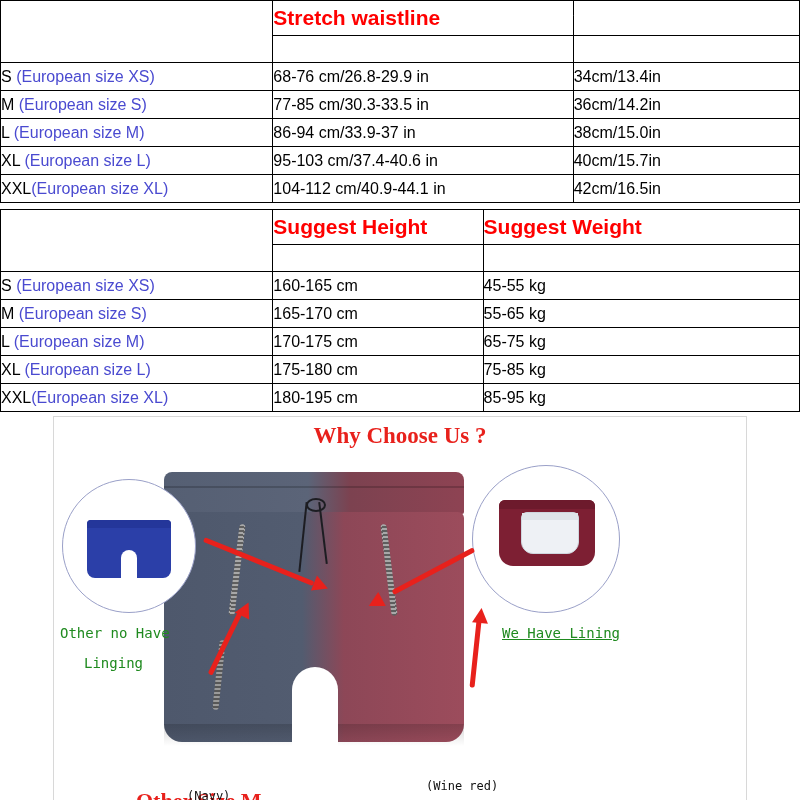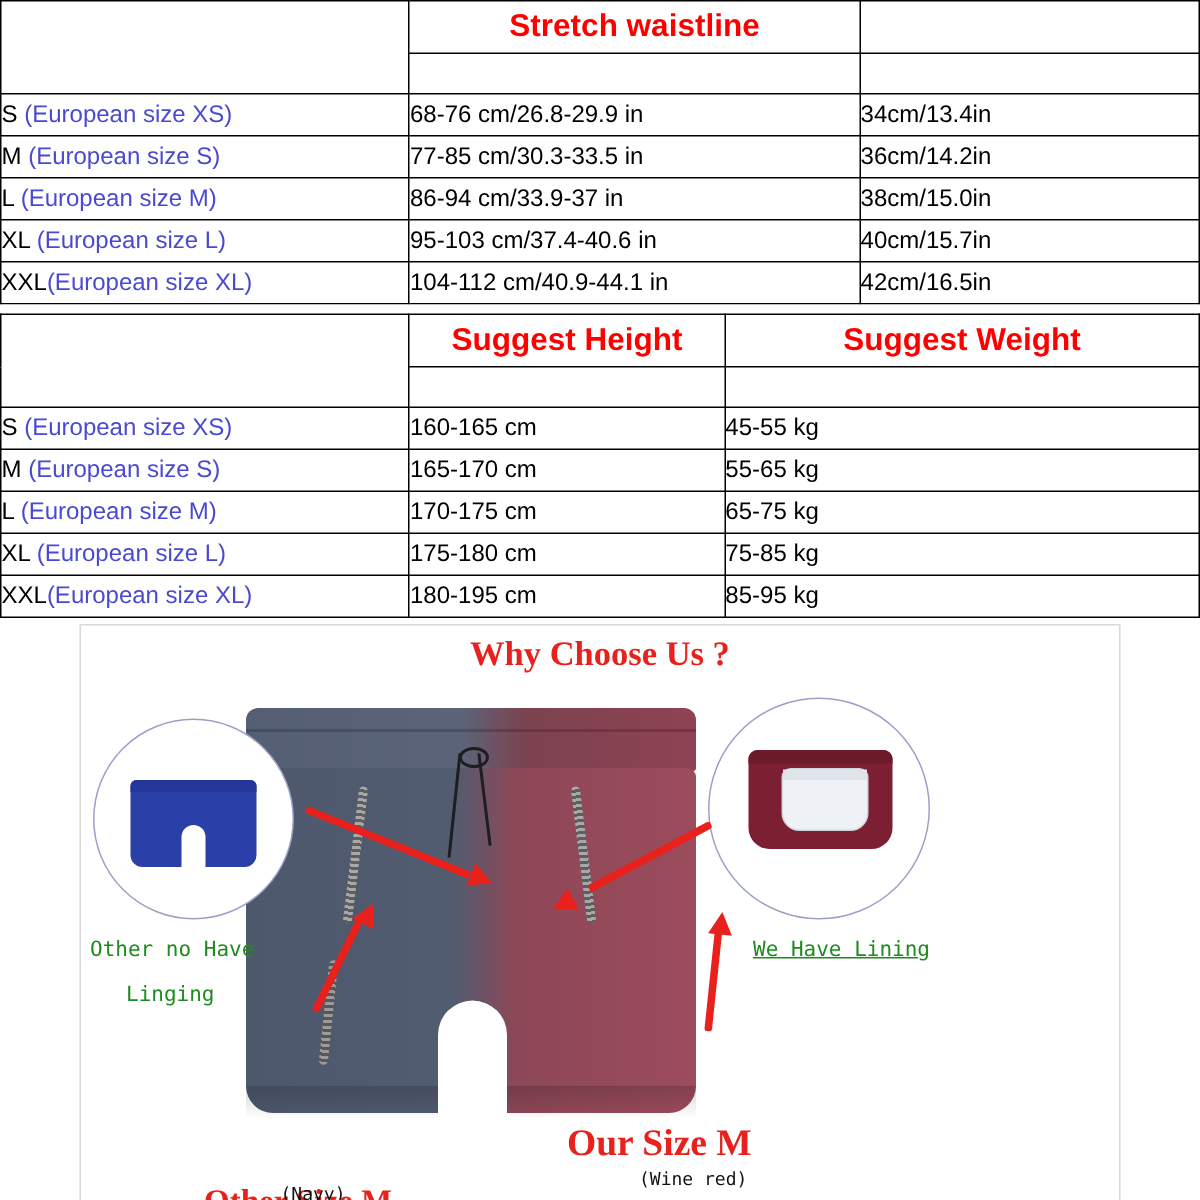--- a/index.html
+++ b/index.html
@@ -23,21 +23,21 @@
   }
   .size-table td {
     border: 1px solid #000000;
     padding: 0;
     vertical-align: middle;
     background: #ffffff;
   }
   .hdr {
     background: #000000;
     color: #ffffff;
-    text-align: center;
+    text-align: left;
     font-weight: bold;
   }
   .hdr-red {
     color: #ff0000;
     font-size: 21px;
     height: 34px;
   }
   .hdr-white {
     color: #ffffff;
     font-size: 20px;
@@ -434,17 +434,16 @@
   </div>
 
   <div class="lbl lbl-green" style="left:6px; top:208px;">Other no Have</div>
   <div class="lbl lbl-green" style="left:30px; top:238px;">Linging</div>
   <div class="lbl lbl-green" style="left:448px; top:208px;text-decoration:underline;">We Have Lining</div>
 
   <div class="lbl lbl-big-red" style="left:82px; top:330px;margin-top:41px;">Other Size M</div>
   <div class="lbl lbl-small-dark" style="left:133px; top:358px;margin-top:14px;">(Navy)</div>
   <div class="lbl lbl-red" style="left:74px; top:382px;">no have lining</div>
 
-  <div class="lbl lbl-big-red" style="left:324px; top:332px; font-size:25px;">Our Size M</div>
   <div class="lbl lbl-small-dark" style="left:372px; top:362px;">(Wine red)</div>
   <div class="lbl lbl-purple" style="left:340px; top:382px;">Have lining</div>
 
 </div>
 
 </body></html>

